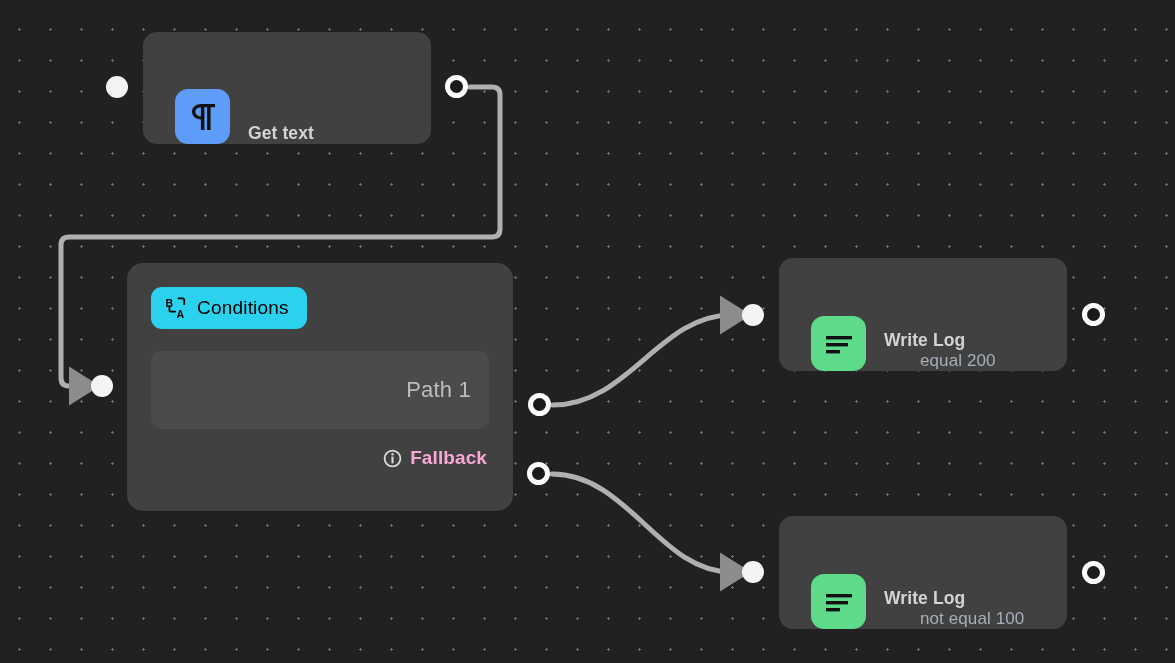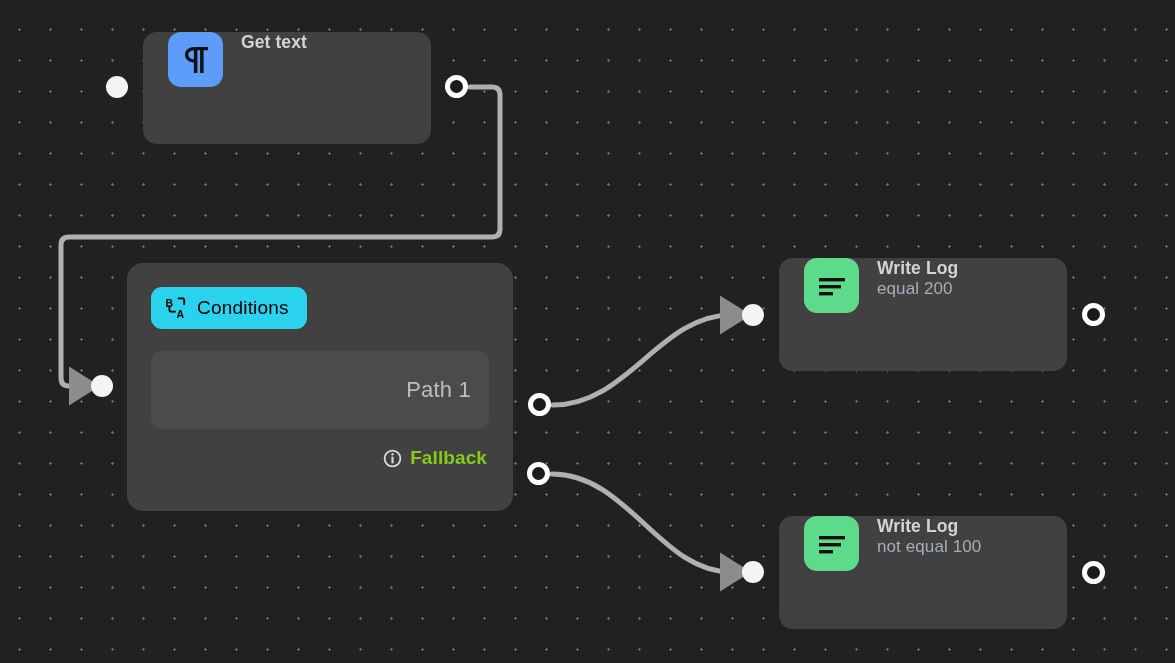--- a/index.html
+++ b/index.html
@@ -37,23 +37,23 @@
   
   .node {
     position: absolute;
     background: #414141;
     border-radius: 14px;
     z-index: 3;
   }
 
   .node-row {
     display: flex;
-    align-items: flex-start;
+    align-items: flex-end;
     height: 100%;
-    padding: 0 25px;
+    padding: 0 32px;
     gap: 18px;
   }
 
   .node-icon {
     width: 55px;
     height: 55px;
     border-radius: 13px;
     display: flex;
     align-items: center;
     justify-content: center;
@@ -72,20 +72,21 @@
     letter-spacing: .1px;
     white-space: nowrap;
   }
 
   .node-subtitle {
     font-size: 17px;
     font-weight: normal;
     color: #a6aeba;
     letter-spacing: .1px;
     white-space: nowrap;
+    margin-left: 36px;
   }
 
   
   #node-conditions {
     left: 127px;
     top: 263px;
     width: 386px;
     height: 248px;
     border-radius: 16px;
     padding: 24px;
@@ -126,21 +127,21 @@
     display: flex;
     align-items: center;
     justify-content: flex-end;
     gap: 8px;
     padding-right: 2px;
   }
 
   .fallback-label {
     font-size: 19px;
     font-weight: bold;
-    color: #84cc16;
+    color: #f9a8d4;
     letter-spacing: .1px;
   }
 
   
   #node-get-text { left: 143px; top: 32px;  width: 288px; height: 112px; }
   #node-log-eq   { left: 779px; top: 258px; width: 288px; height: 113px; }
   #node-log-neq  { left: 779px; top: 516px; width: 288px; height: 113px; }
 
   
   .port {

